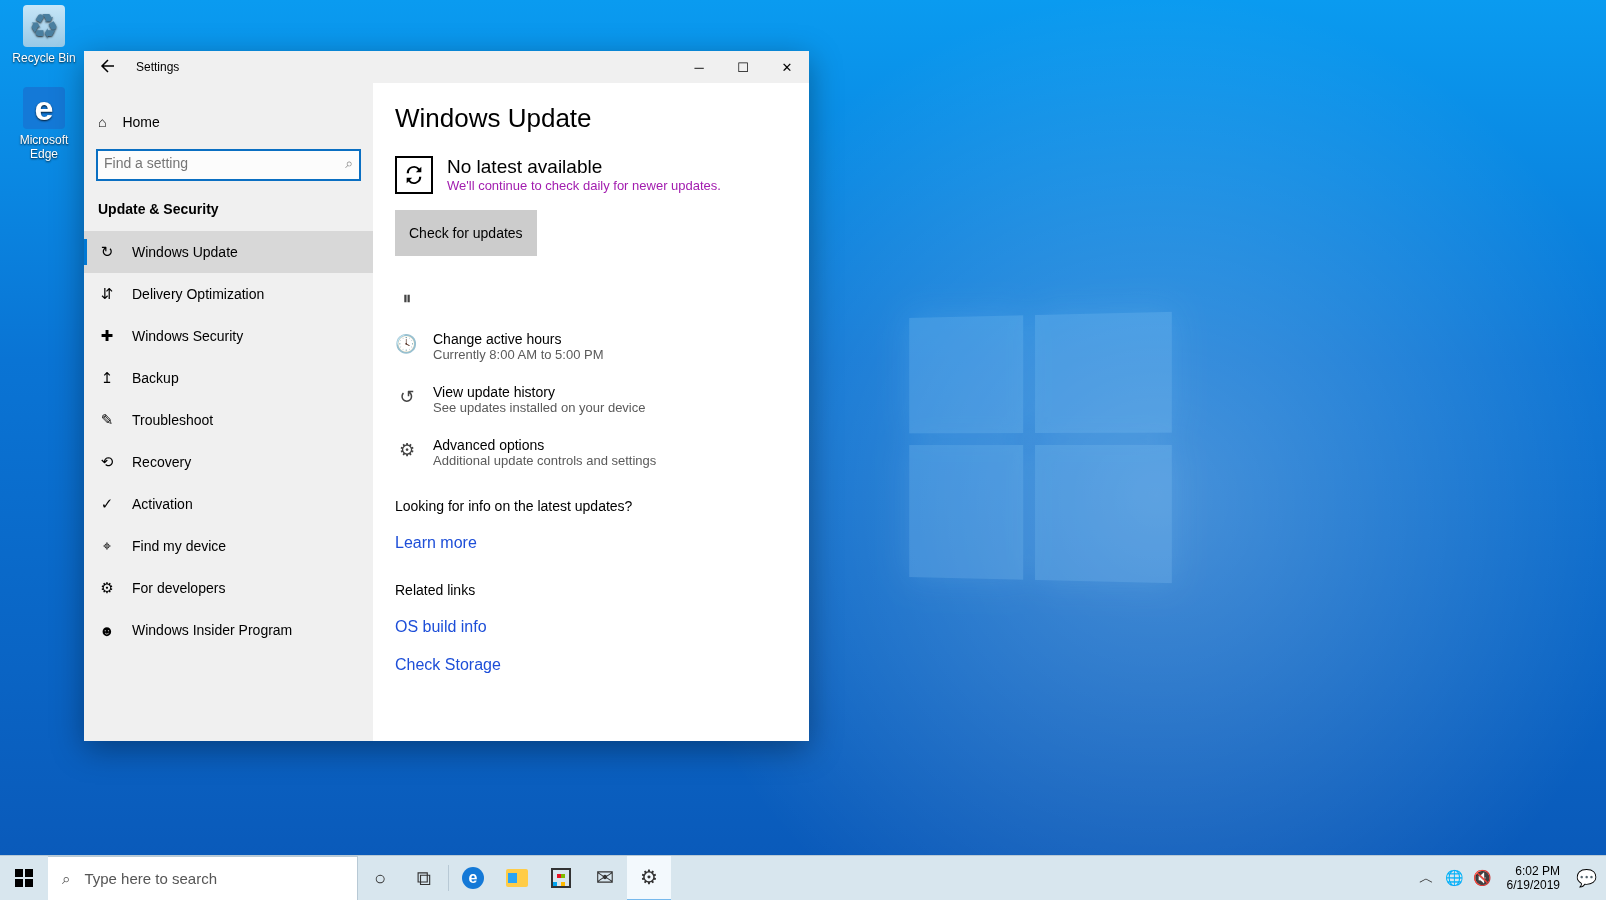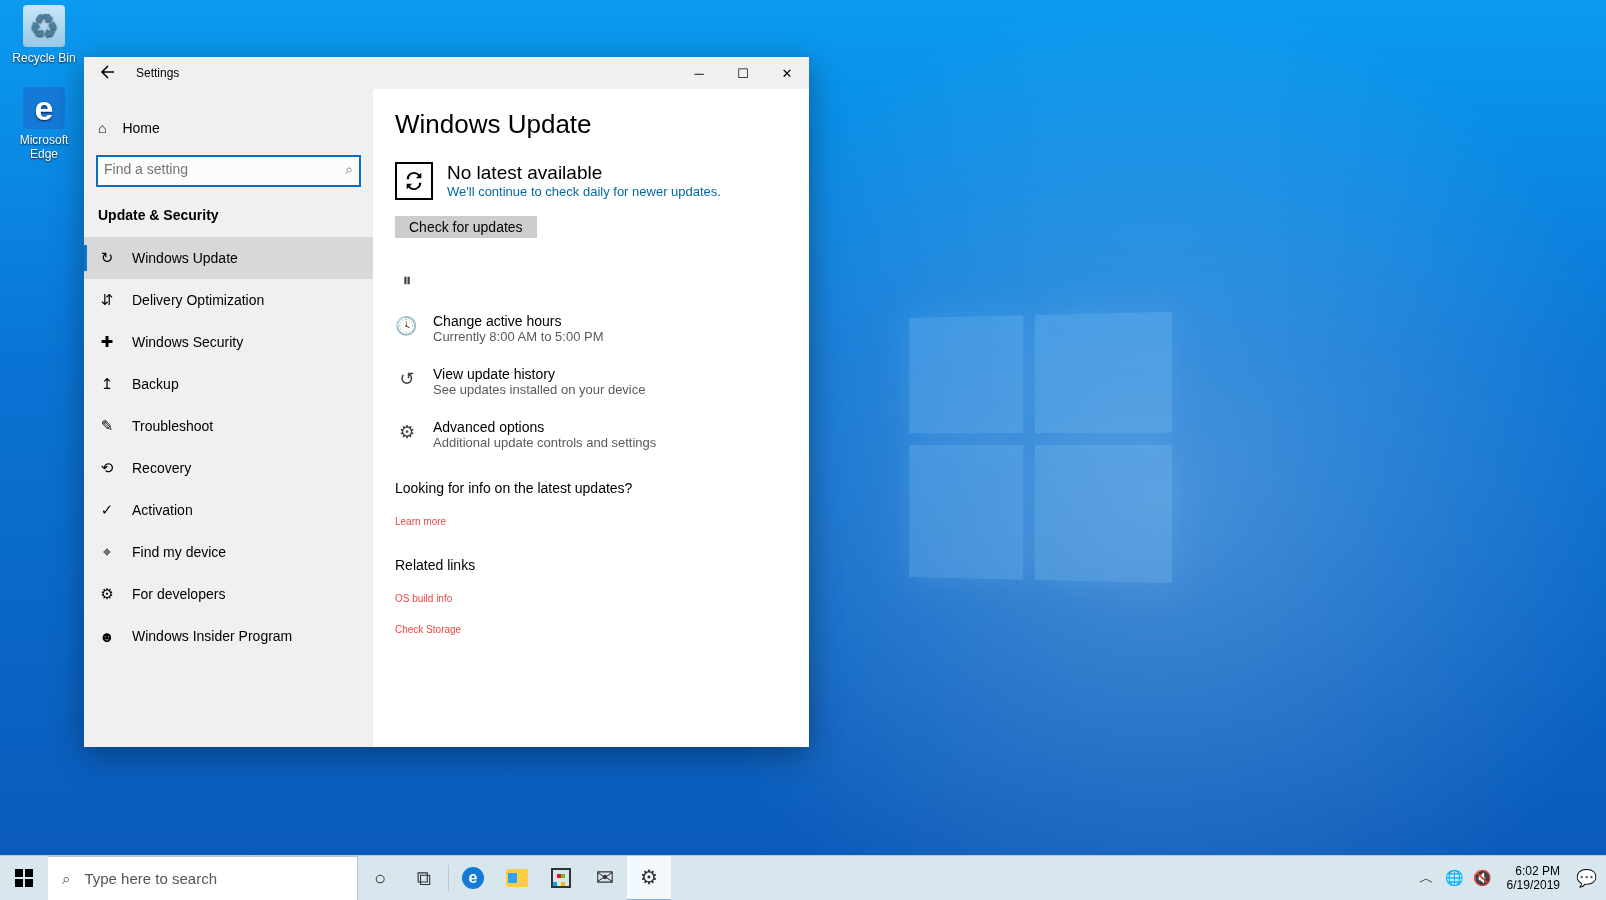--- a/index.html
+++ b/index.html
@@ -26,21 +26,21 @@
 
   
   .desktop-icons { position: absolute; left: 8px; top: 5px; width: 72px; }
   .dicon { width: 72px; text-align: center; color: #fff; font-size: 12px; text-shadow: 0 1px 2px rgba(0,0,0,0.8); margin-bottom: 22px; cursor: default; }
   .dicon .glyph { font-size: 34px; display: block; margin: 0 auto 4px; width: 42px; height: 42px; line-height: 42px; }
   .recycle-glyph { background: linear-gradient(#c7e6f8,#99c9e6); border-radius: 4px; color:#4a7fa0; font-size:22px; display:flex; align-items:center; justify-content:center; }
   .edge-glyph { background: #1479d7; border-radius: 4px; color:#fff; font-weight:bold; font-size:28px; display:flex; align-items:center; justify-content:center; }
 
   
   .window {
-    position: absolute; left: 84px; top: 57px; width: 725px; height: 690px;
+    position: absolute; left: 84px; top: 51px; width: 725px; height: 690px;
     background: #fff; box-shadow: 0 8px 30px rgba(0,0,0,0.35);
     display: flex; flex-direction: column;
   }
   .titlebar {
     height: 32px; background: #f0f0f0; display: flex; align-items: center;
     padding-left: 14px; font-size: 12px; color: #000;
   }
   .titlebar .back { width: 20px; margin-right: 18px; cursor: default; }
   .titlecontrols { margin-left: auto; display: flex; }
   .titlecontrols div { width: 44px; height: 32px; display:flex; align-items:center; justify-content:center; font-size:13px; }
@@ -64,30 +64,30 @@
   .nav-item.active::before { content:""; position:absolute; width:3px; height:26px; background:#0078d4; margin-left:-14px; }
   .nav-item { position:relative; }
 
   .content { flex:1; padding: 20px 22px 0; overflow:auto; }
   .page-title { font-size: 26px; font-weight: 400; margin-bottom: 22px; }
   .status-row { display:flex; gap:14px; margin-bottom: 16px; align-items:flex-start; }
   .status-icon {
     width:38px; height:38px; border:2px solid #000; display:flex; align-items:center; justify-content:center;
   }
   .status-title { font-size: 19px; font-weight: 500; }
-  .status-sub { font-size: 13px; color:#0369a1; }
+  .status-sub { font-size: 13px; color:#a21caf; }
   .check-btn {
-    background:#ccc; border:none; padding: 3px 14px; font-size:14px; margin-bottom: 30px;
+    background:#ccc; border:none; padding: 15px 14px; font-size:14px; margin-bottom: 30px;
   }
   .link-row { display:flex; gap:14px; margin-bottom: 22px; align-items:flex-start; }
   .link-row .icon { width:24px; font-size:18px; color:#444; display:flex; justify-content:center; padding-top:2px; }
   .link-row .ltitle { font-size: 14px; color:#000; }
   .link-row .lsub { font-size: 13px; color:#5a5a5a; }
   .sect-text { font-size:14px; margin-top: 30px; margin-bottom: 8px; }
-  .link-text { font-size:10px; color:#ef4444; margin-bottom: 10px; display:block;margin-top:20px; }
+  .link-text { font-size:16px; color:#1d4ed8; margin-bottom: 10px; display:block;margin-top:20px; }
 
   
   .taskbar {
     position:absolute; left:0; right:0; bottom:0; height:45px;
     background:#d8e6ee; display:flex; align-items:center;
     border-top:1px solid #b8c9d5;
   }
   .start { width:48px; height:45px; display:flex; align-items:center; justify-content:center; }
   .start-grid { width:18px; height:18px; display:grid; grid-template-columns:1fr 1fr; gap:2px; }
   .start-grid span { background:#000; }

